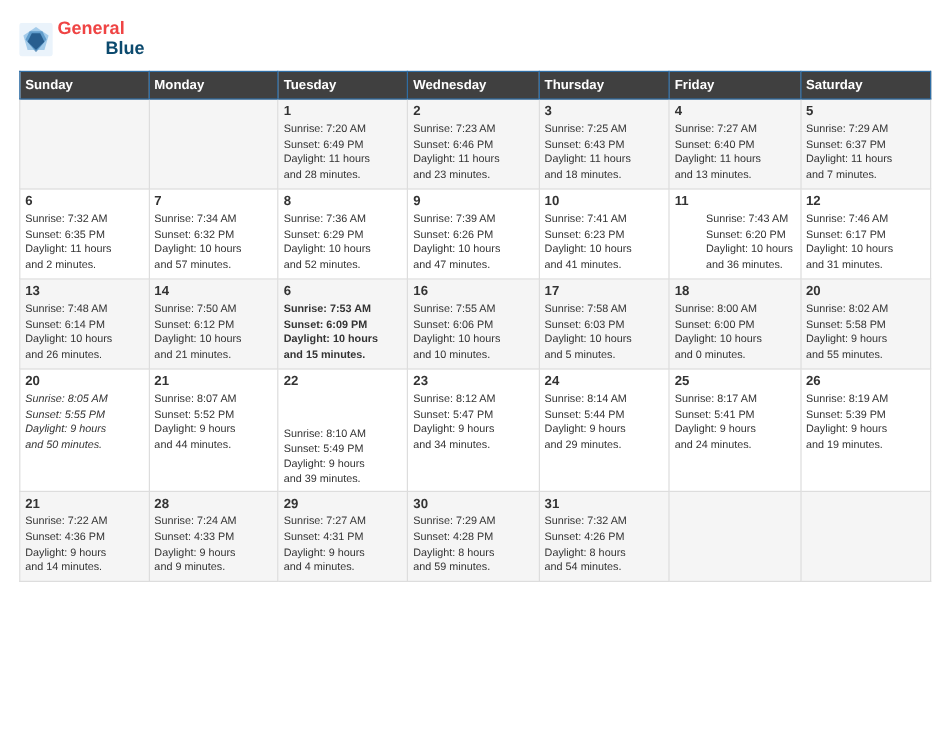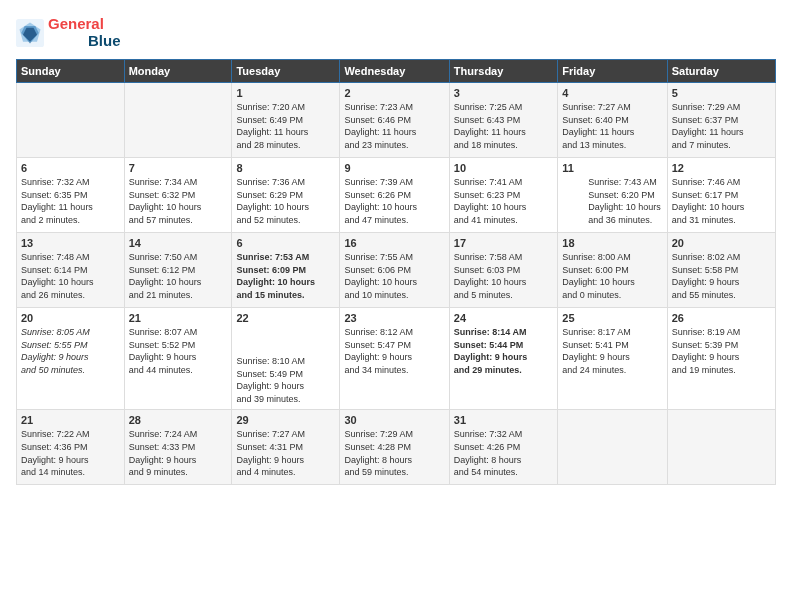--- a/index.html
+++ b/index.html
@@ -303,21 +303,21 @@
           </td>
           <td>
             <span class="day-number">23</span>
             <div class="day-info" style="white-space: pre-line;">Sunrise: 8:12 AM
 Sunset: 5:47 PM
 Daylight: 9 hours
 and 34 minutes.</div>
           </td>
           <td>
             <span class="day-number">24</span>
-            <div class="day-info" style="white-space: pre-line; font-weight: bold;">Sunrise: 8:14 AM
+            <div class="day-info" style="white-space: pre-line;">Sunrise: 8:14 AM
 Sunset: 5:44 PM
 Daylight: 9 hours
 and 29 minutes.</div>
           </td>
           <td>
             <span class="day-number">25</span>
             <div class="day-info" style="white-space: pre-line;">Sunrise: 8:17 AM
 Sunset: 5:41 PM
 Daylight: 9 hours
 and 24 minutes.</div>

